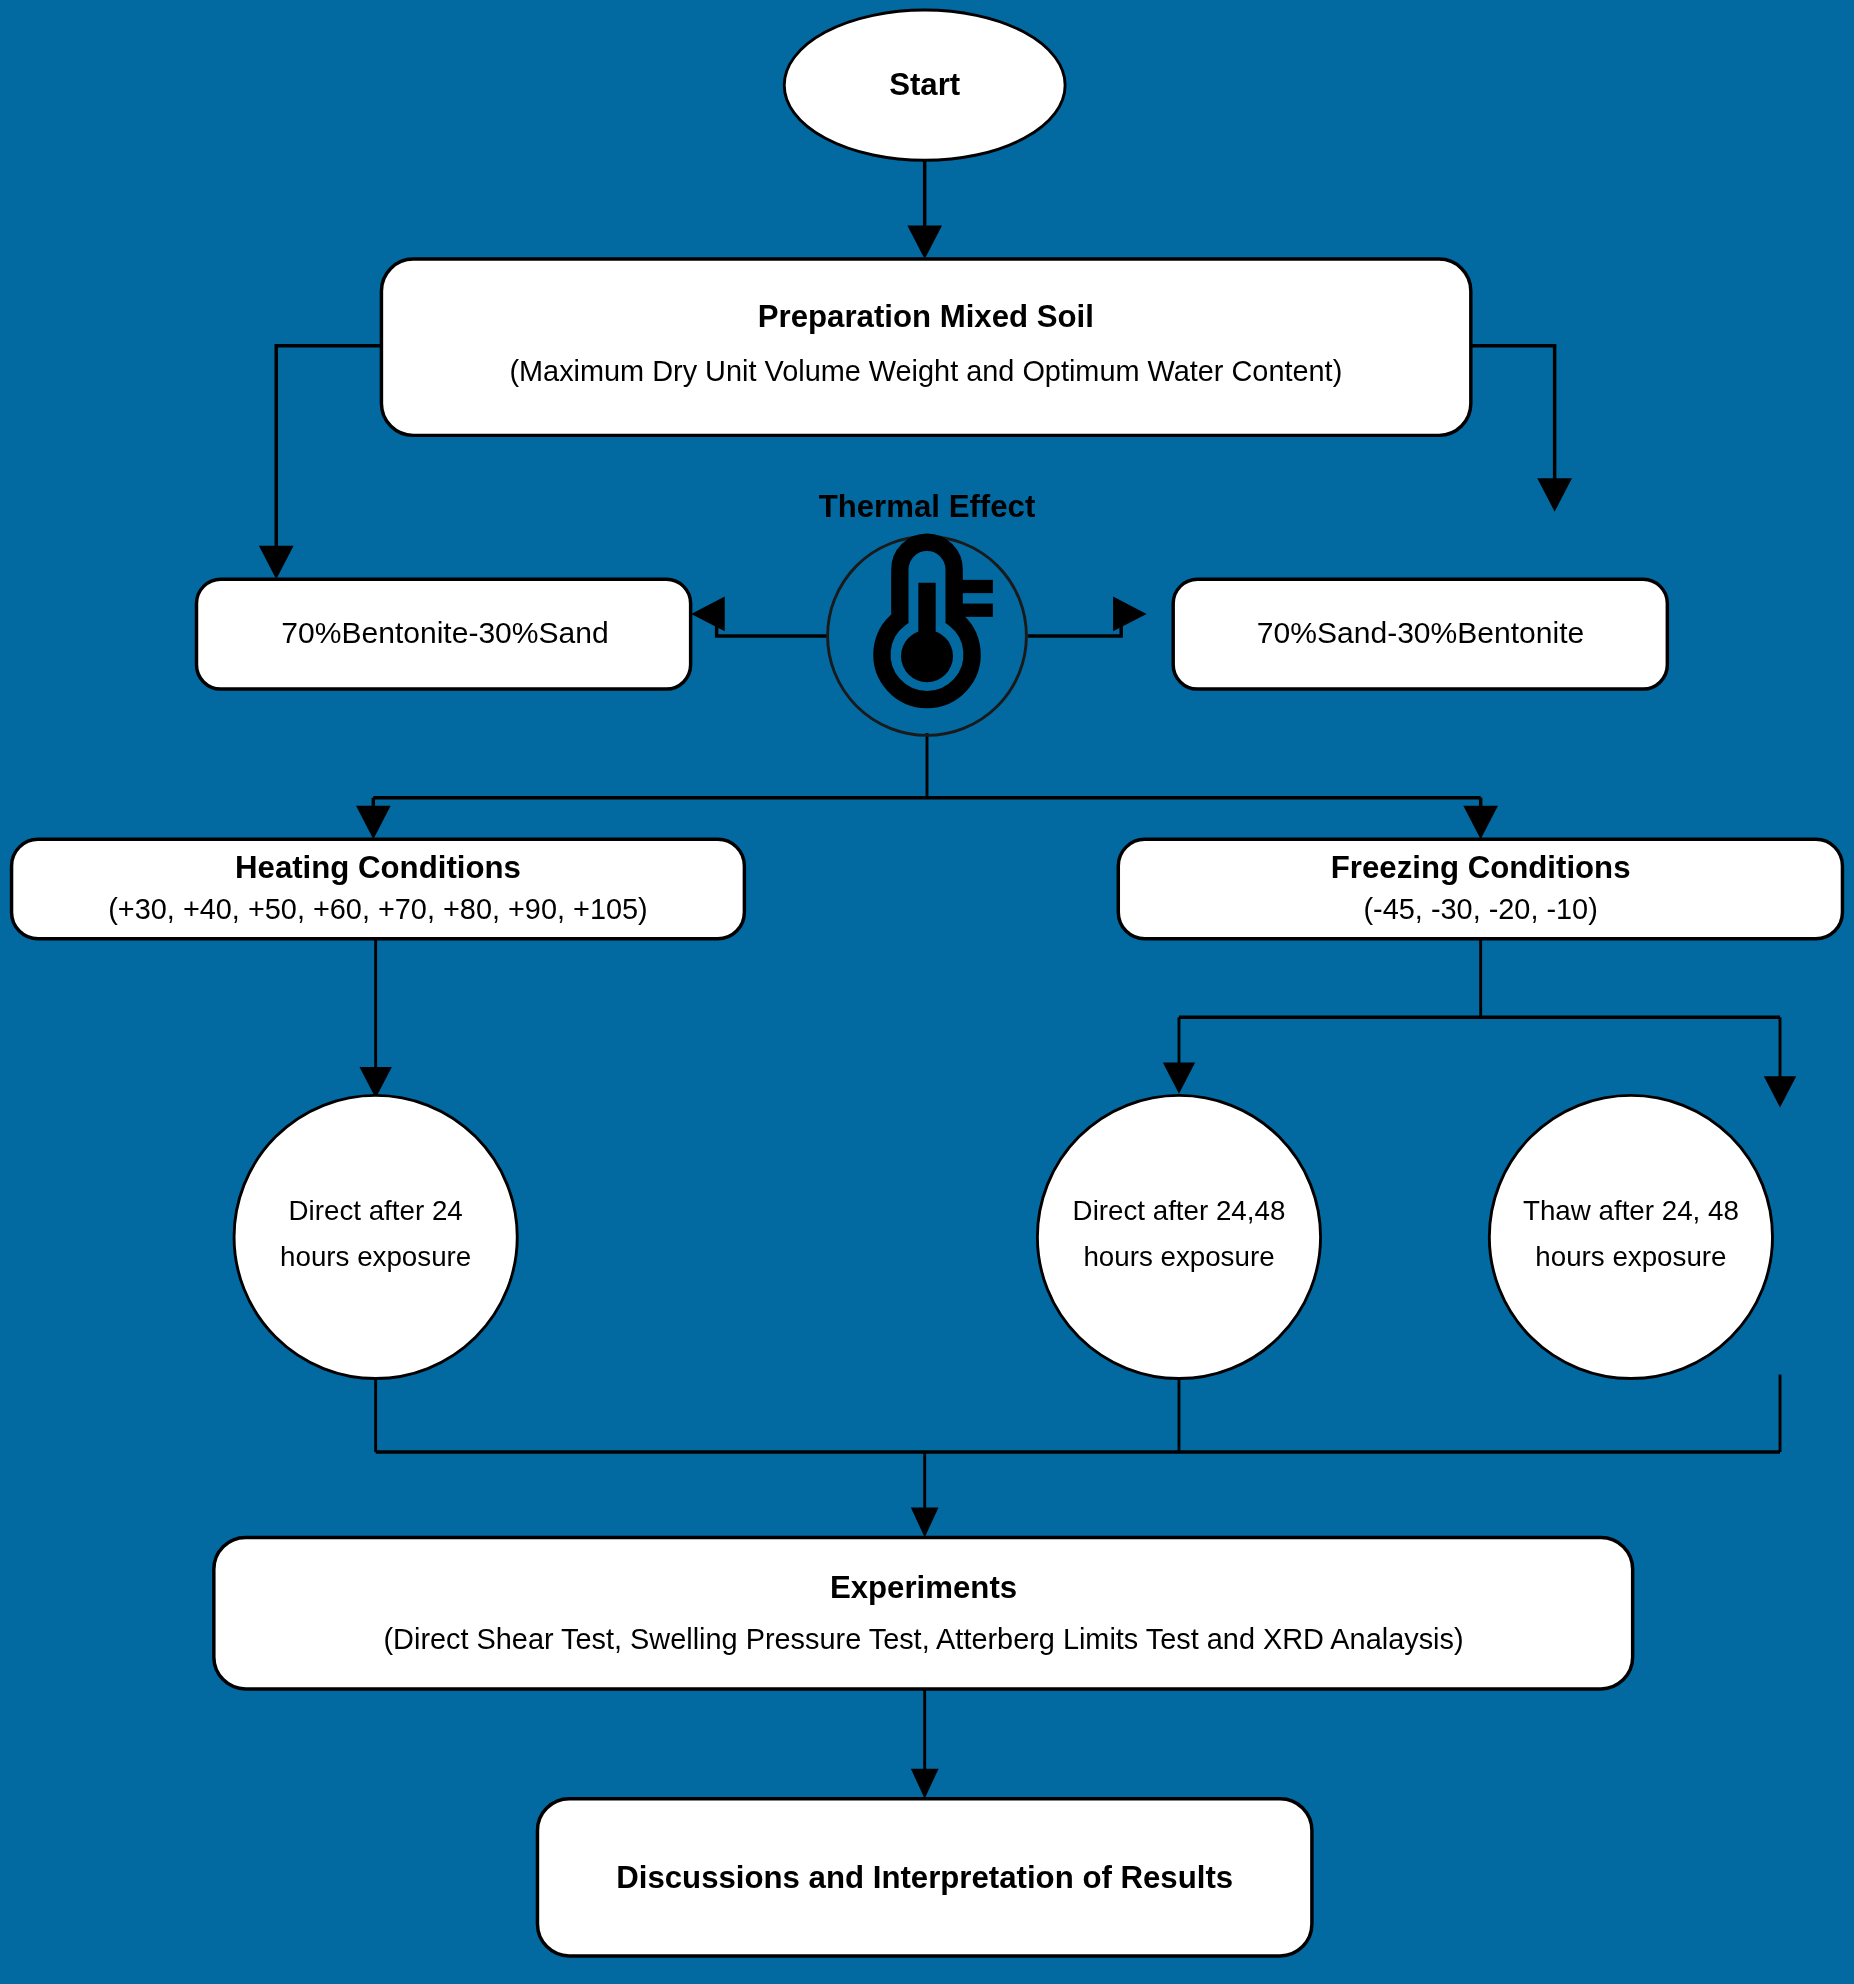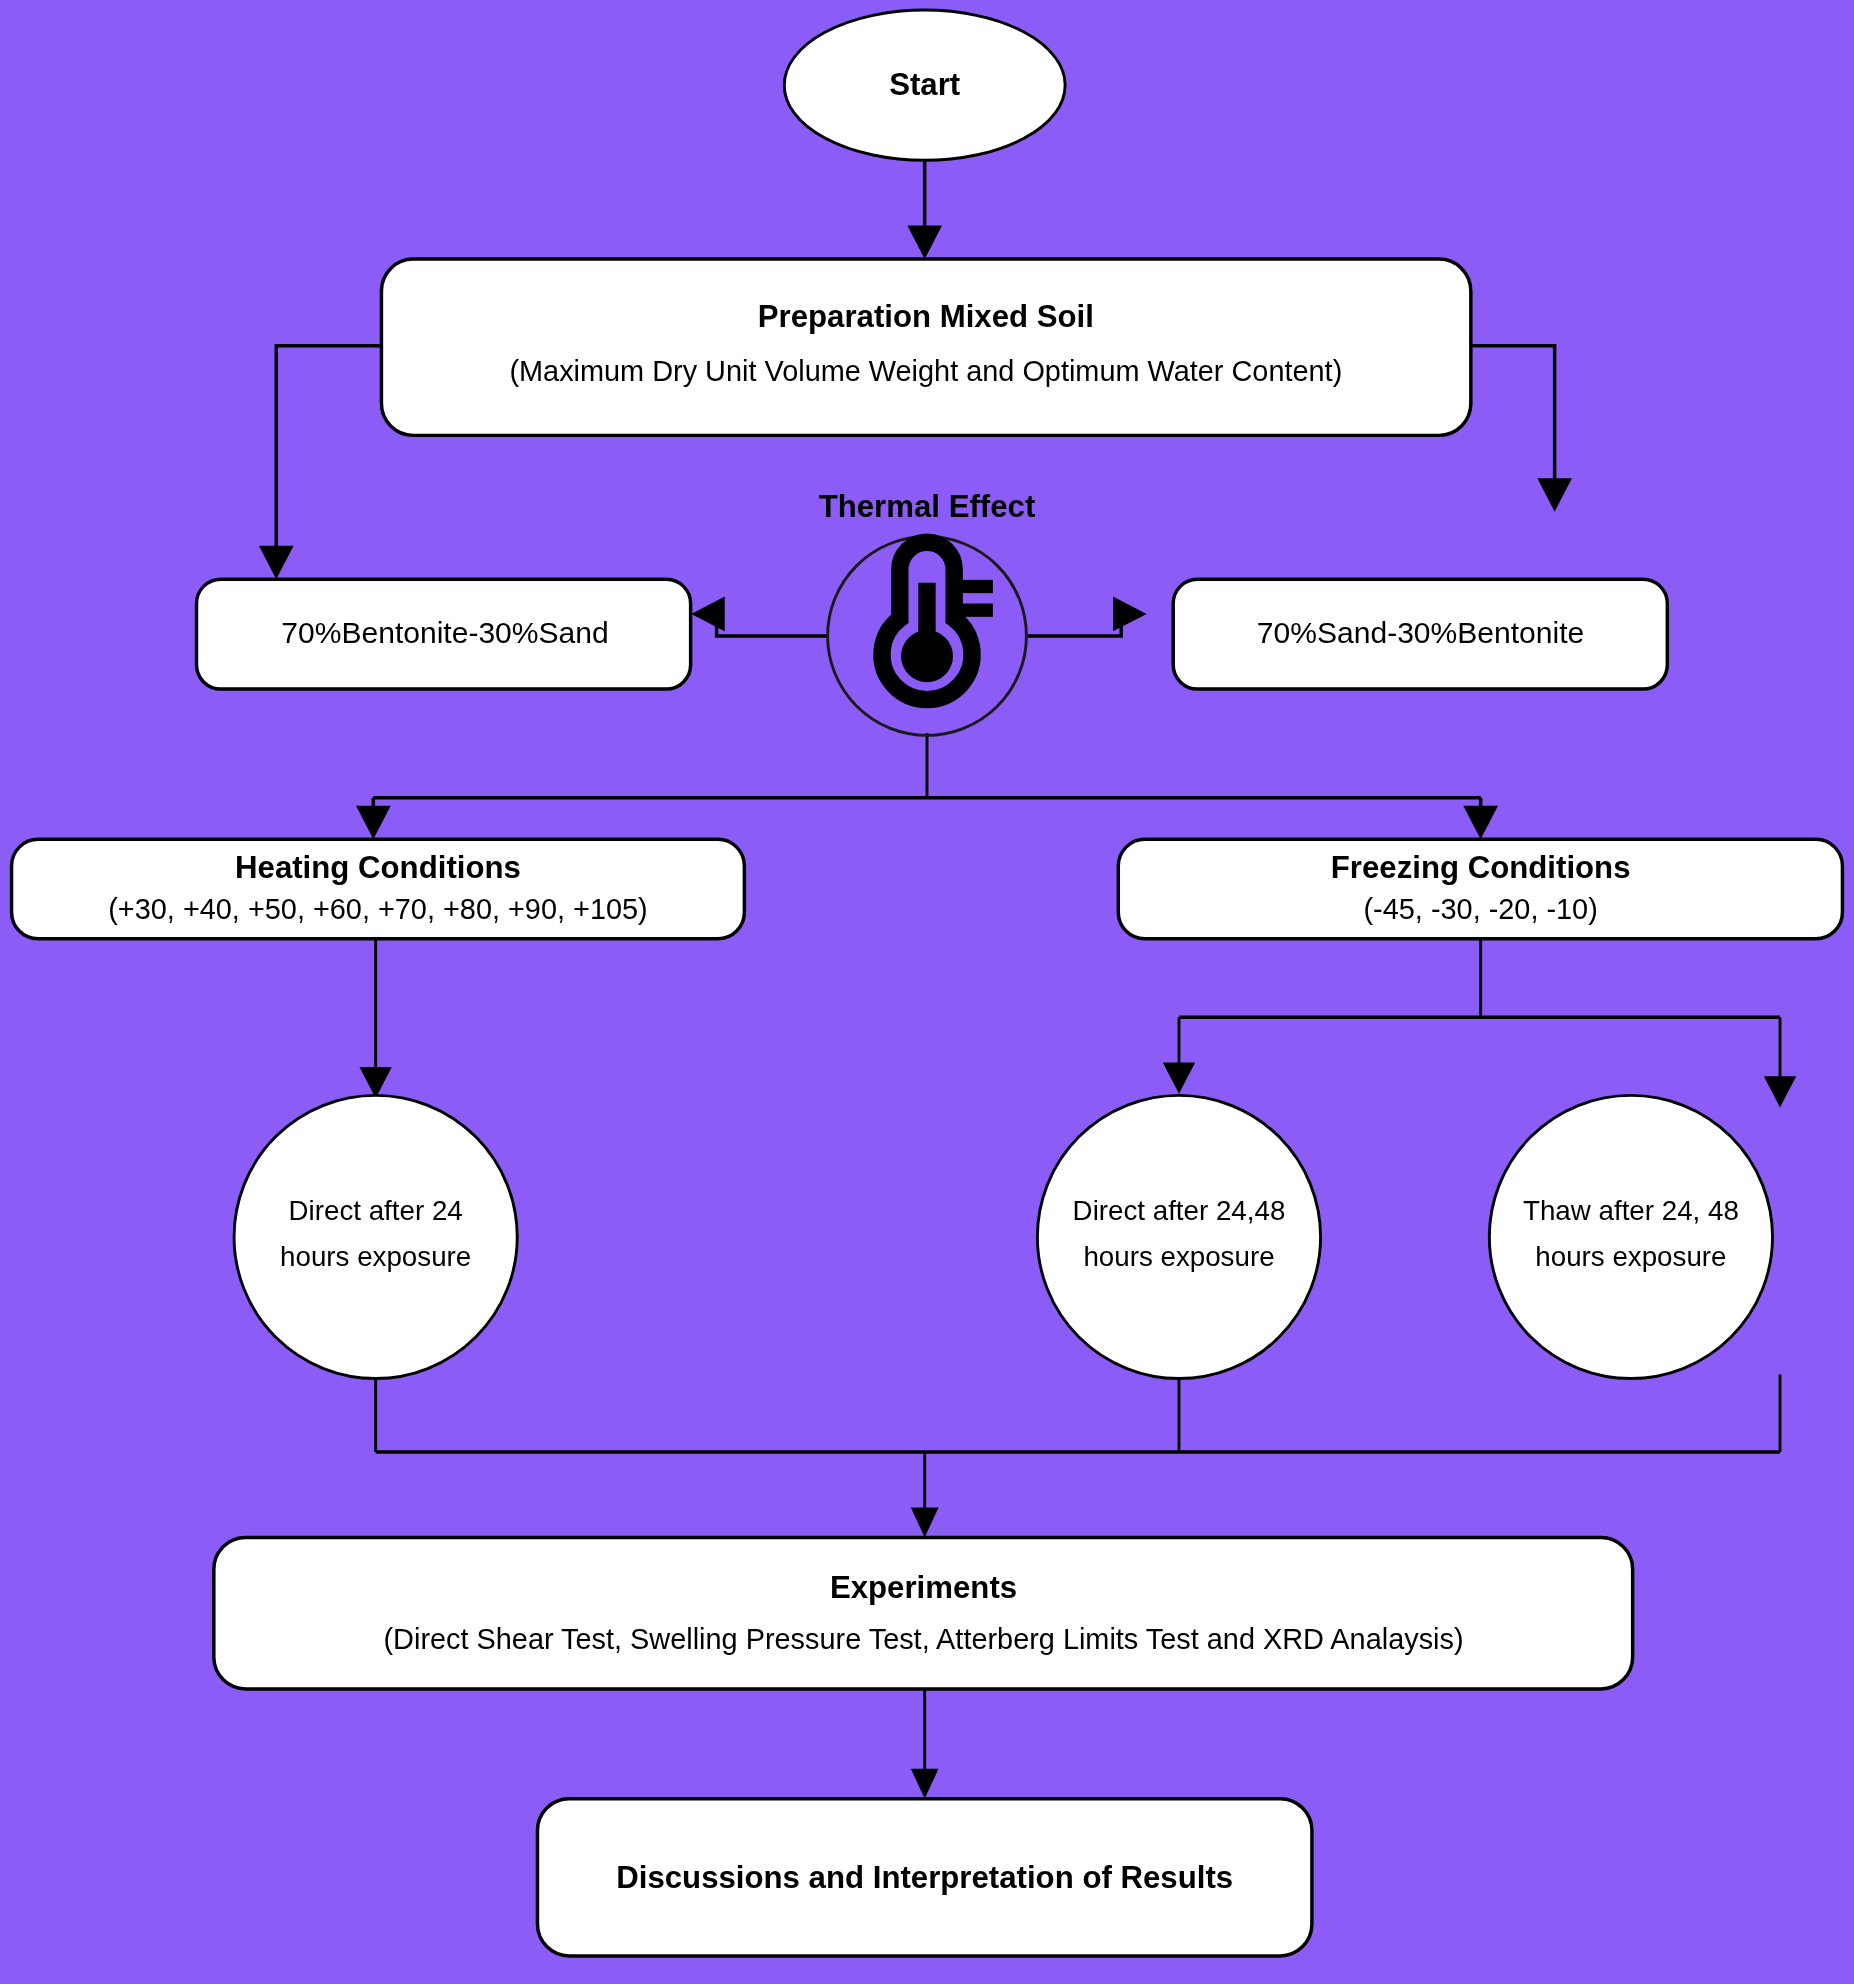--- a/index.html
+++ b/index.html
@@ -1,17 +1,17 @@
 <!DOCTYPE html>
 <html style="font-size:9.2px"><head>
 <meta charset="utf-8">
 <style>
   html,body{margin:0;padding:0;background:#ffffff;}
   body{font-family:"Liberation Sans", sans-serif;}
-  #stage{position:relative;width:1854px;height:1985px;background:#8b5cf6;overflow:hidden;}
+  #stage{position:relative;width:1854px;height:1985px;background:#0369a1;overflow:hidden;}
   svg#flow{position:absolute;left:0;top:0;width:1854px;height:1985px;}
   .node-shape{fill:#ffffff;stroke:#000000;stroke-width:6;}
   .node-shape-thin{fill:#ffffff;stroke:#000000;stroke-width:5;}
   .conn{fill:none;stroke:#000000;stroke-width:6;}
   .conn-thin{fill:none;stroke:#000000;stroke-width:5;}
   .arrowhead{fill:#000000;stroke:none;}
   .txt{font-family:"Liberation Sans", sans-serif;fill:#000000;text-anchor:middle;dominant-baseline:middle;}
   .t-start{font-size:54px;font-weight:bold;}
   .t-title{font-size:54px;font-weight:bold;}
   .t-sub{font-size:50px;font-weight:normal;}

